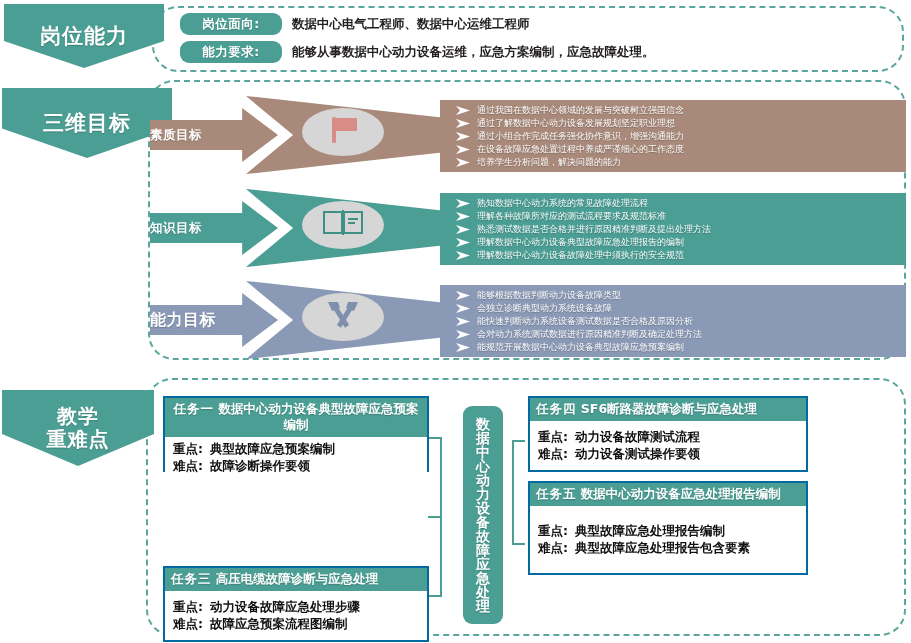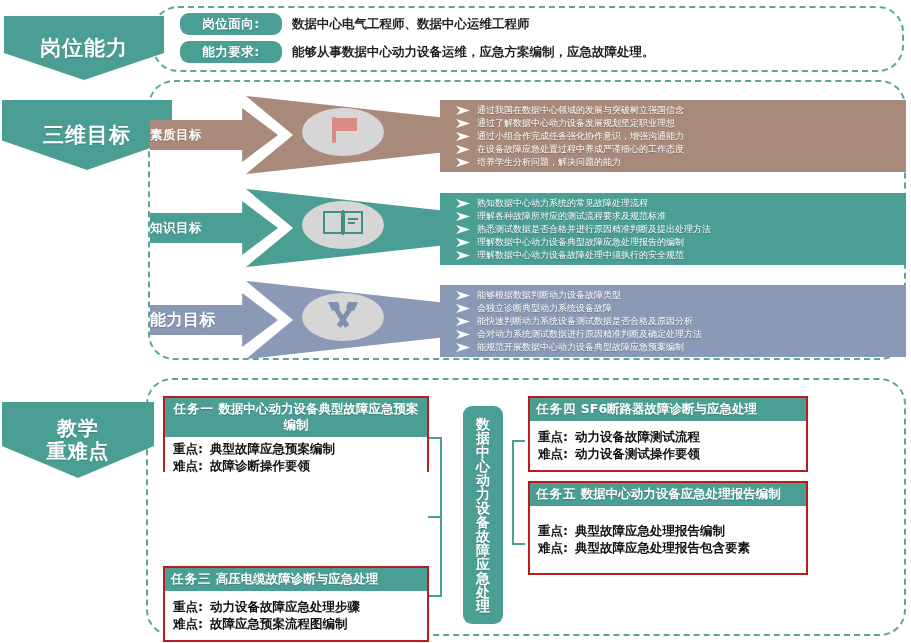--- a/index.html
+++ b/index.html
@@ -18,21 +18,20 @@
     color: #ffffff;
     font-weight: bold;
     display: flex;
     align-items: center;
     justify-content: center;
     text-align: center;
     line-height: 1.15;
     letter-spacing: 1px;
     clip-path: polygon(0 0, 100% 0, 100% 58%, 50% 100%, 0 58%);
     text-shadow: 0 1px 1px rgba(0,0,0,.18);
-    margin-top: 12px;
   }
 
   
   .dashpanel {
     position: absolute;
     border: 2px dashed #5aa69c;
     border-radius: 26px;
     background: #ffffff;
   }
 
@@ -103,21 +102,21 @@
     width: 15px; height: 9px;
     margin-right: 6px; margin-left: 16px;
     position: relative;
   }
   .barrow svg { display: block; }
 
   
   .taskcard {
     position: absolute;
     background: #4a9e94;
-    border: 2px solid #b91c1c;
+    border: 2px solid #0369a1;
     display: flex;
     flex-direction: column;
   }
   .taskhead {
     color: #ffffff;
     font-weight: bold;
     font-size: 12.5px;
     line-height: 16px;
     text-align: center;
     padding: 3px 6px 4px 6px;

